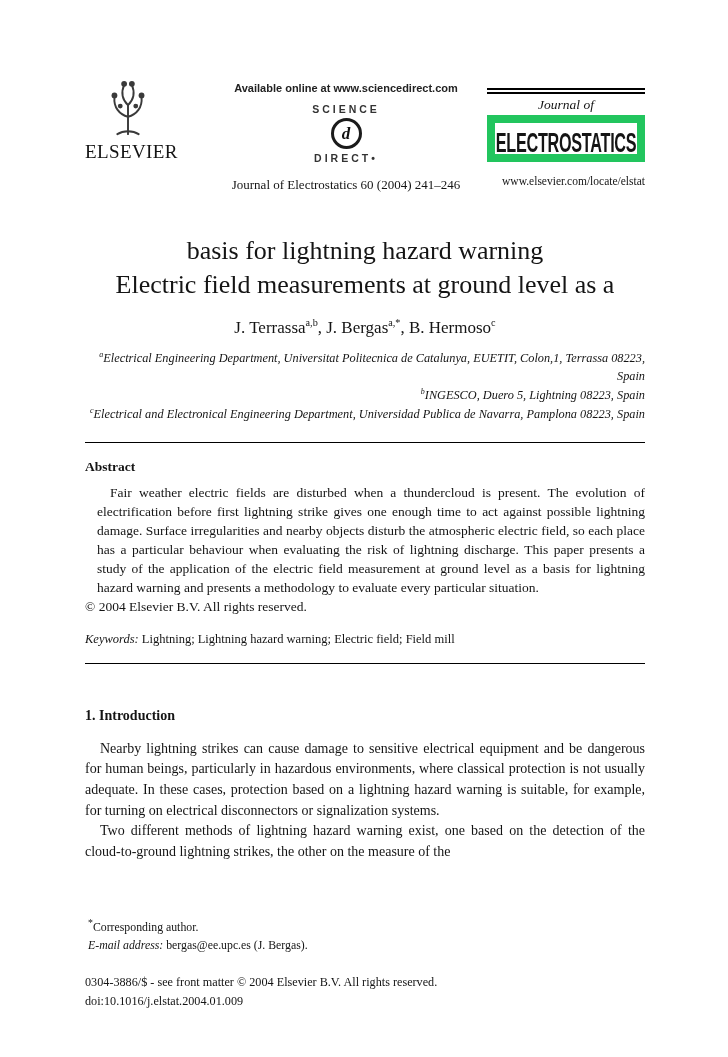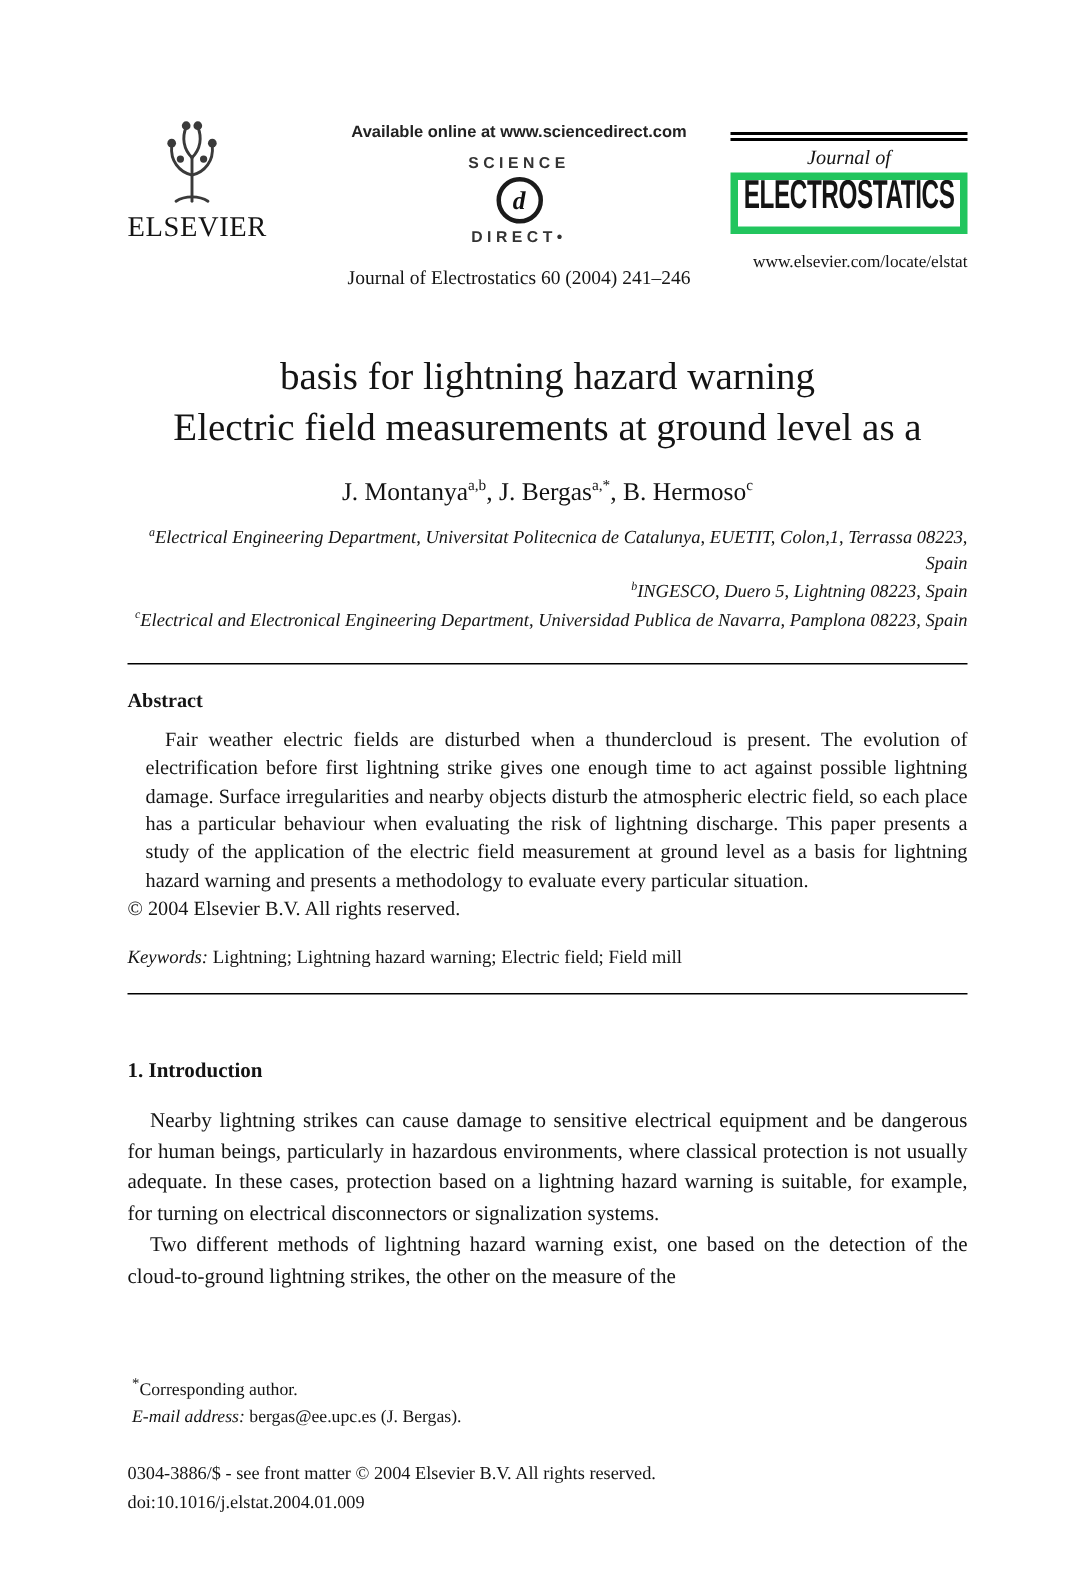--- a/index.html
+++ b/index.html
@@ -12,21 +12,21 @@
   .elsevier-word{font-size:19px;letter-spacing:.4px;margin-top:3px;}
   .center-col{position:absolute;left:102px;width:318px;top:4px;text-align:center;}
   .avail{font-family:"Liberation Sans",sans-serif;font-size:11px;font-weight:bold;color:#222;}
   .sd-logo{margin-top:9px;display:flex;align-items:center;justify-content:center;gap:3px;flex-direction:column;}
   .sd-word{font-family:"Liberation Sans",sans-serif;font-weight:bold;font-size:10.5px;letter-spacing:3px;color:#333;}
   .sd-d{width:25px;height:25px;border:3px solid #1b1b1b;border-radius:50%;display:flex;align-items:center;justify-content:center;font-style:italic;font-weight:bold;font-size:17px;color:#111;background:#fff;flex:0 0 auto;}
   .citation{margin-top:13px;font-size:13px;}
   .right-col{position:absolute;right:0;top:10px;width:158px;}
   .double-rule div{height:1.5px;background:#000;margin-bottom:2.5px;}
   .journal-of{font-style:italic;font-size:13.5px;text-align:center;margin-top:3px;}
-  .journal-name{margin-top:2px;border:5px solid #22c55e;height:31px;display:flex;align-items:flex-start;justify-content:center;overflow:hidden;}
+  .journal-name{margin-top:2px;border:8px solid #22c55e;height:31px;display:flex;align-items:flex-end;justify-content:center;overflow:hidden;}
   .jn-inner{font-family:"Liberation Sans",sans-serif;font-weight:bold;font-size:18px;letter-spacing:-0.3px;transform:scale(.9,1.5);white-space:nowrap;}
   .journal-url{margin-top:13px;font-size:11.5px;text-align:right;}
 
   
   .content{position:absolute;top:234px;left:85px;right:83px;}
   .title{font-weight:normal;font-size:26px;line-height:1.32;text-align:center;margin:0;}
   .title .tl{display:block;}
   .authors{margin-top:15px;text-align:center;font-size:17px;}
   .authors sup{font-size:.6em;}
   .affiliations{margin-top:11px;text-align:right;font-style:italic;font-size:12.3px;line-height:1.44;}
@@ -108,21 +108,21 @@
   </header>
 
   <main class="content">
 
     <h1 class="title">
       <span class="tl">basis for lightning hazard warning</span>
       <span class="tl">Electric field measurements at ground level as a</span>
     </h1>
 
     <div class="authors">
-      <span><span>J. Montanya</span><sup>a,b</sup><span>, </span></span><span><span>J. Bergas</span><sup>a,*</sup><span>, </span></span><span><span>B. Hermoso</span><sup>c</sup></span>
+      <span><span>J. Terrassa</span><sup>a,b</sup><span>, </span></span><span><span>J. Bergas</span><sup>a,*</sup><span>, </span></span><span><span>B. Hermoso</span><sup>c</sup></span>
     </div>
 
     <div class="affiliations">
       <div class="affil"><sup>a</sup><span>Electrical Engineering Department, Universitat Politecnica de Catalunya, EUETIT, Colon,1, Terrassa 08223, Spain</span></div>
       <div class="affil"><sup>b</sup><span>INGESCO, Duero 5, Lightning 08223, Spain</span></div>
       <div class="affil"><sup>c</sup><span>Electrical and Electronical Engineering Department, Universidad Publica de Navarra, Pamplona 08223, Spain</span></div>
     </div>
 
     <hr class="rule rule-1">
 

